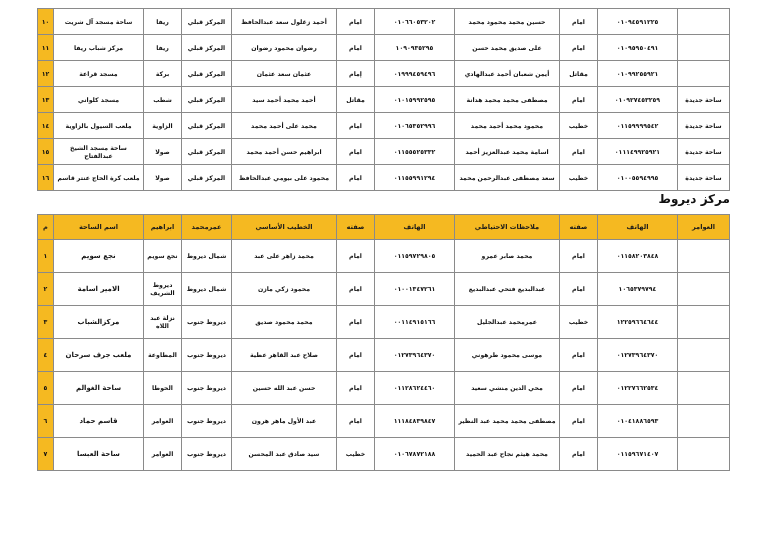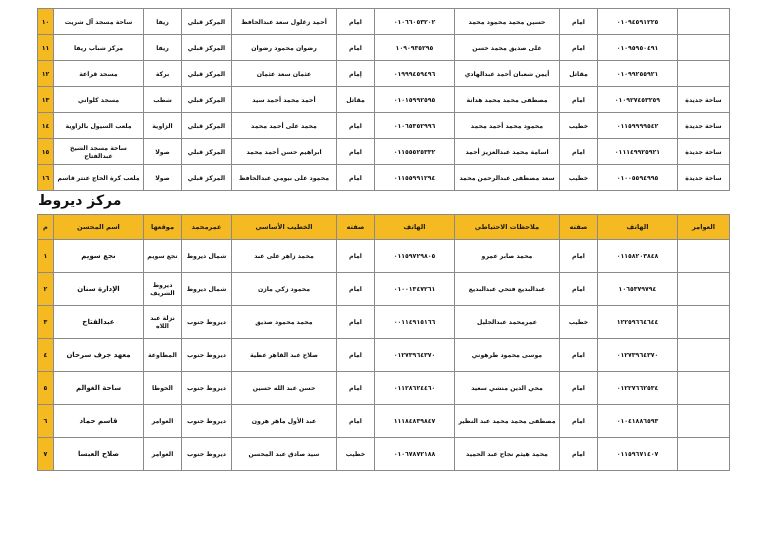--- a/index.html
+++ b/index.html
@@ -80,22 +80,22 @@
   table.upper td {
     height: 23px;
   }
 
   
   .section-title {
     position: absolute;
     top: 192px;
     right: 38px;
     width: 692px;
-    text-align: left;
-    font-size: 14px;
+    text-align: right;
+    font-size: 12px;
     font-weight: bold;
     color: #111111;
     letter-spacing: 0px;
     direction: rtl;
   }
 
   
   .lower-wrap {
     position: absolute;
     top: 214px;
@@ -248,22 +248,22 @@
       <thead>
         <tr>
           <th>العوامر</th>
           <th>الهاتف</th>
           <th>صفته</th>
           <th>ملاحظات الاحتياطي</th>
           <th>الهاتف</th>
           <th>صفته</th>
           <th>الخطيب الأساسي</th>
           <th>عمرمحمد</th>
-          <th>موقعها</th>
-          <th>اسم المحسن</th>
+          <th>ابراهيم</th>
+          <th>اسم الساحة</th>
           <th>م</th>
         </tr>
       </thead>
       <tbody>
           <tr>
             <td class="note-cell"></td>
             <td class="phone-cell">٠١١٥٨٢٠٣٨٤٨</td>
             <td>امام</td>
             <td>محمد صابر عمرو</td>
             <td class="phone-cell">٠١١٥٩٧٢٩٨٠٥</td>
@@ -277,47 +277,47 @@
           <tr>
             <td class="note-cell"></td>
             <td class="phone-cell">١٠٦٥٣٧٩٧٩٤</td>
             <td>امام</td>
             <td>عبدالبديع فتحي عبدالبديع</td>
             <td class="phone-cell">٠١٠٠١٣٤٧٢٦١</td>
             <td>امام</td>
             <td>محمود زكي مازن</td>
             <td>شمال ديروط</td>
             <td>ديروط الشريف</td>
-            <td class="venue-cell">الإدارة سنان</td>
+            <td class="venue-cell">الامير اسامة</td>
             <td class="num-cell">٢</td>
           </tr>
           <tr>
             <td class="note-cell"></td>
             <td class="phone-cell">١٢٢٥٩٦٦٤٦٤٤</td>
             <td>خطيب</td>
             <td>عمرمحمد عبدالجليل</td>
             <td class="phone-cell">٠٠١١٤٩١٥١٦٦</td>
             <td>امام</td>
             <td>محمد محمود صديق</td>
             <td>ديروط جنوب</td>
             <td>نزلة عبد اللاه</td>
-            <td class="venue-cell">عبدالفتاح</td>
+            <td class="venue-cell">مركزالشباب</td>
             <td class="num-cell">٣</td>
           </tr>
           <tr>
             <td class="note-cell"></td>
             <td class="phone-cell">٠١٢٧٣٩٦٤٣٧٠</td>
             <td>امام</td>
             <td>موسى محمود طرهوني</td>
             <td class="phone-cell">٠١٢٧٣٩٦٤٣٧٠</td>
             <td>امام</td>
             <td>صلاح عبد القاهر عطية</td>
             <td>ديروط جنوب</td>
             <td>المطاوعة</td>
-            <td class="venue-cell">معهد جرف سرحان</td>
+            <td class="venue-cell">ملعب جرف سرحان</td>
             <td class="num-cell">٤</td>
           </tr>
           <tr>
             <td class="note-cell"></td>
             <td class="phone-cell">٠١٢٢٧٦٦٢٥٣٤</td>
             <td>امام</td>
             <td>محي الدين منشي سعيد</td>
             <td class="phone-cell">٠١١٢٨٦٢٤٤٦٠</td>
             <td>امام</td>
             <td>حسن عبد الله حسين</td>
@@ -342,20 +342,20 @@
           <tr>
             <td class="note-cell"></td>
             <td class="phone-cell">٠١١٥٩٦٧١٤٠٧</td>
             <td>امام</td>
             <td>محمد هيثم نجاح عبد الحميد</td>
             <td class="phone-cell">٠١٠٦٧٨٧٢١٨٨</td>
             <td>خطيب</td>
             <td>سيد صادق عبد المحسن</td>
             <td>ديروط جنوب</td>
             <td>العوامر</td>
-            <td class="venue-cell">صلاح العبسا</td>
+            <td class="venue-cell">ساحة العبسا</td>
             <td class="num-cell">٧</td>
           </tr>
         </tbody>
     </table>
   </div>
 
 </div>
 
 </body></html>

